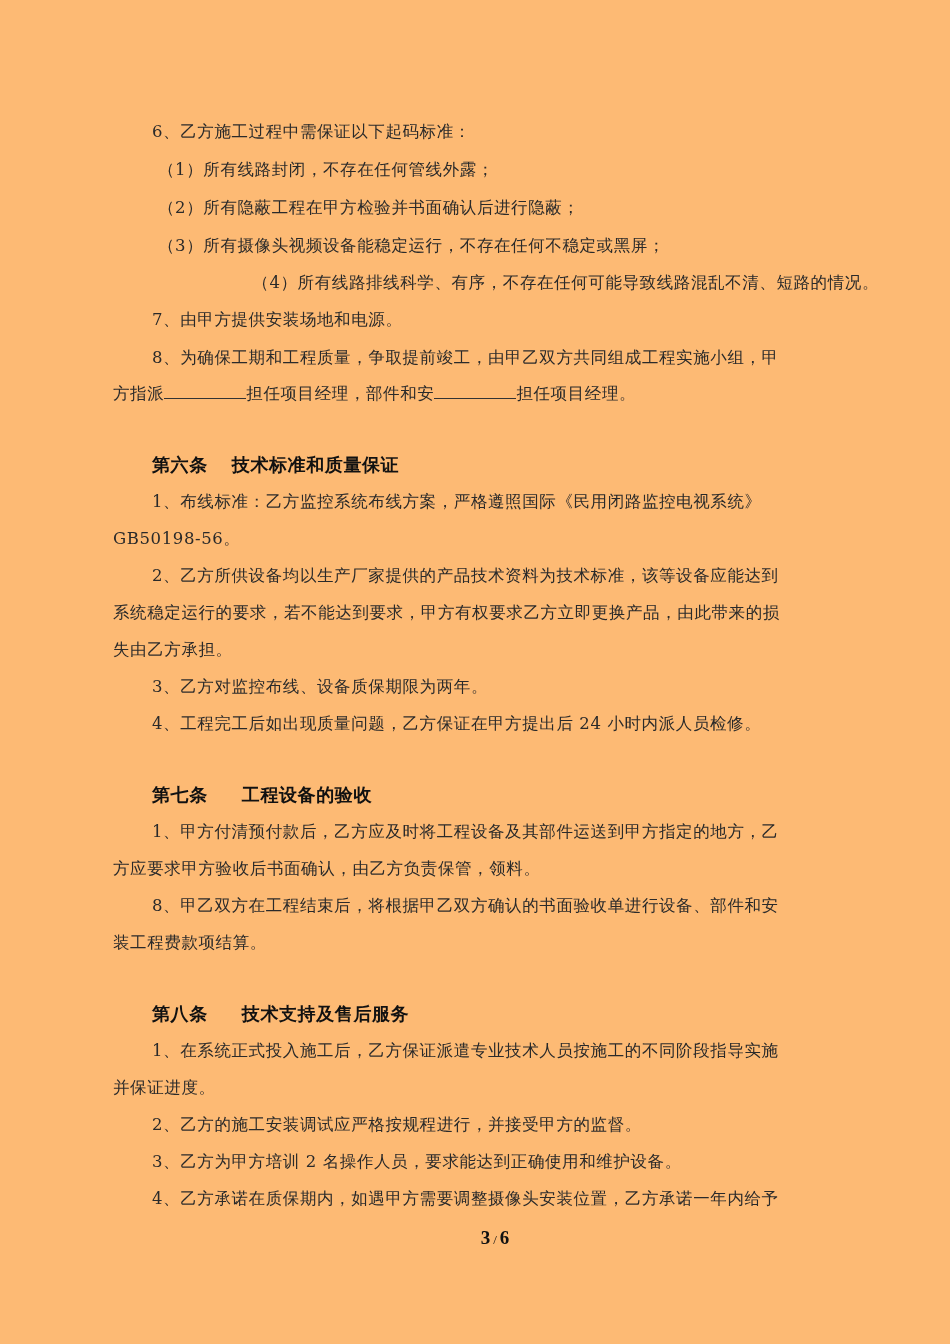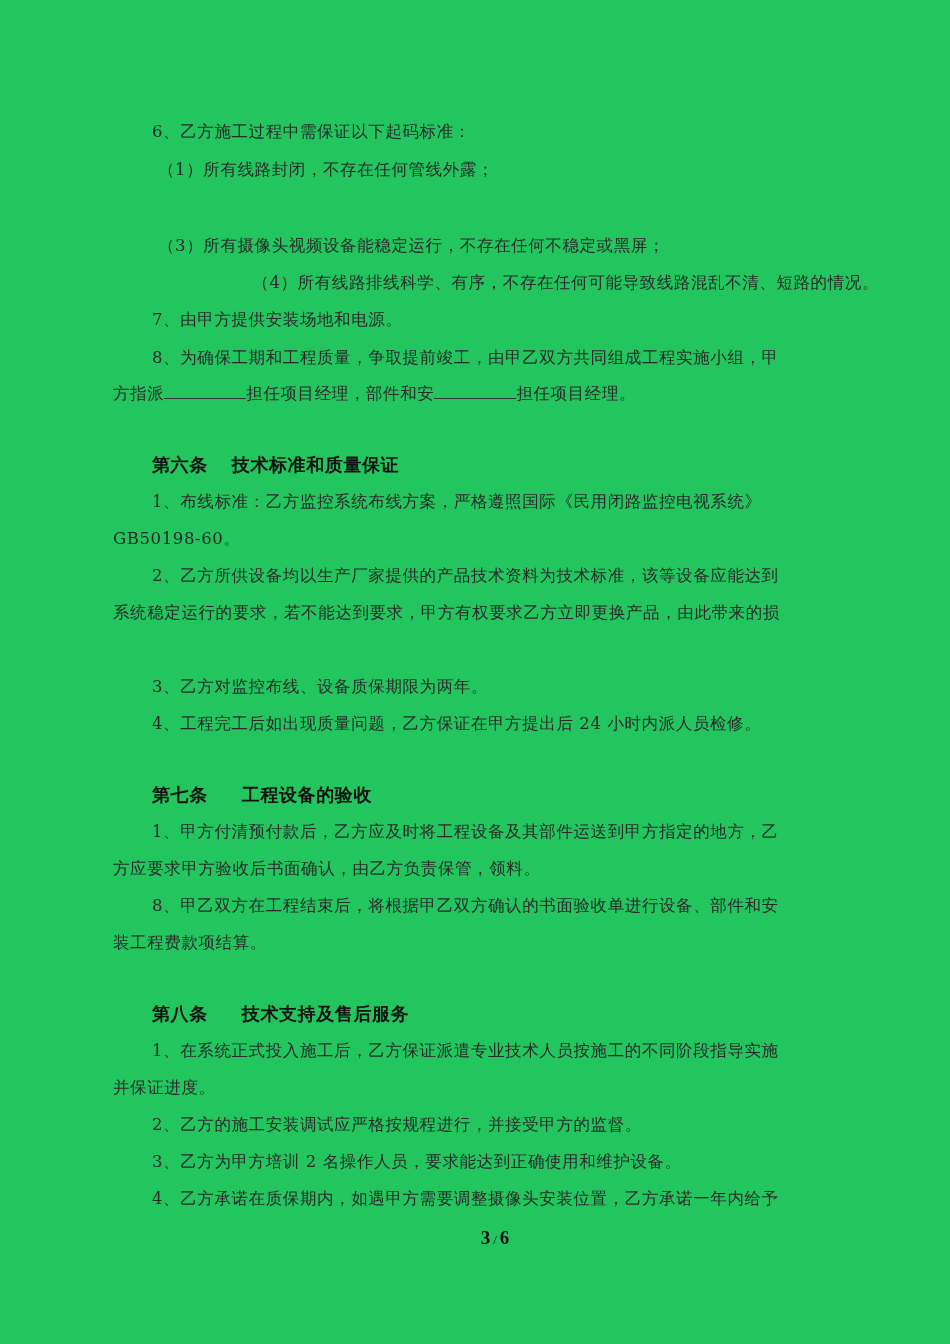--- a/index.html
+++ b/index.html
@@ -1,52 +1,54 @@
 <!DOCTYPE html>
 <html><head>
 <meta charset="utf-8">
 <style>
   html, body { margin:0; padding:0; background:#ffffff; }
   body { width:950px; height:1344px; position:relative; overflow:hidden;
          font-family:"DejaVu Serif","Liberation Serif",serif; color:#222; }
-  .page { position:absolute; left:0; top:0; width:950px; height:1344px; background:#22c55e; }
+  .page { position:absolute; left:0; top:0; width:950px; height:1344px; background:#fdba74; }
   .line { position:absolute; left:113px; width:725px; font-size:16.5px; line-height:20px;
           white-space:nowrap; letter-spacing:0.6px; color:#2a2a2a; }
   .ind { left:152px; }
   .ind2 { left:158px; }
   .ind3 { left:154px;text-align:right; }
   .head { left:152px; font-weight:bold; font-family:"DejaVu Sans","Liberation Sans",sans-serif; font-size:18px; color:#111; }
   .head .gap { display:inline-block; }
   .blank { display:inline-block; width:82px; border-bottom:1px solid #333; height:14px; vertical-align:baseline; }
   .pagenum { position:absolute; top:1227px; left:0; width:950px; text-align:center;
              font-family:"Liberation Serif","DejaVu Serif",serif; font-weight:bold; font-size:19px; color:#111;margin-left:20px; }
   .pagenum .slash { font-size:13px; font-weight:normal; margin:0 3px; }
 </style>
 </head>
 <body>
 
 <div class="page">
 
   <div class="line ind" style="top:122px">6、乙方施工过程中需保证以下起码标准：</div>
   <div class="line ind2" style="top:160px">（1）所有线路封闭，不存在任何管线外露；</div>
+  <div class="line ind2" style="top:198px">（2）所有隐蔽工程在甲方检验并书面确认后进行隐蔽；</div>
   <div class="line ind2" style="top:236px">（3）所有摄像头视频设备能稳定运行，不存在任何不稳定或黑屏；</div>
   <div class="line ind3" style="top:273px">（4）所有线路排线科学、有序，不存在任何可能导致线路混乱不清、短路的情况。</div>
   <div class="line ind" style="top:310px">7、由甲方提供安装场地和电源。</div>
   <div class="line ind" style="top:348px">8、为确保工期和工程质量，争取提前竣工，由甲乙双方共同组成工程实施小组，甲</div>
   <div class="line" style="top:384px">
     <span>方指派</span><span class="blank"></span><span>担任项目经理，部件和安</span><span class="blank"></span><span>担任项目经理。</span>
   </div>
 
   <div class="line head" style="top:455px">
     <span>第六条</span><span class="gap" style="width:24px"></span><span>技术标准和质量保证</span>
   </div>
   <div class="line ind" style="top:492px">1、布线标准：乙方监控系统布线方案，严格遵照国际《民用闭路监控电视系统》</div>
-  <div class="line" style="top:529px">GB50198-60。</div>
+  <div class="line" style="top:529px">GB50198-56。</div>
   <div class="line ind" style="top:566px">2、乙方所供设备均以生产厂家提供的产品技术资料为技术标准，该等设备应能达到</div>
   <div class="line" style="top:603px">系统稳定运行的要求，若不能达到要求，甲方有权要求乙方立即更换产品，由此带来的损</div>
+  <div class="line" style="top:640px">失由乙方承担。</div>
   <div class="line ind" style="top:677px">3、乙方对监控布线、设备质保期限为两年。</div>
   <div class="line ind" style="top:714px">4、工程完工后如出现质量问题，乙方保证在甲方提出后 24 小时内派人员检修。</div>
 
   <div class="line head" style="top:785px">
     <span>第七条</span><span class="gap" style="width:34px"></span><span>工程设备的验收</span>
   </div>
   <div class="line ind" style="top:822px">1、甲方付清预付款后，乙方应及时将工程设备及其部件运送到甲方指定的地方，乙</div>
   <div class="line" style="top:859px">方应要求甲方验收后书面确认，由乙方负责保管，领料。</div>
   <div class="line ind" style="top:896px">8、甲乙双方在工程结束后，将根据甲乙双方确认的书面验收单进行设备、部件和安</div>
   <div class="line" style="top:933px">装工程费款项结算。</div>

